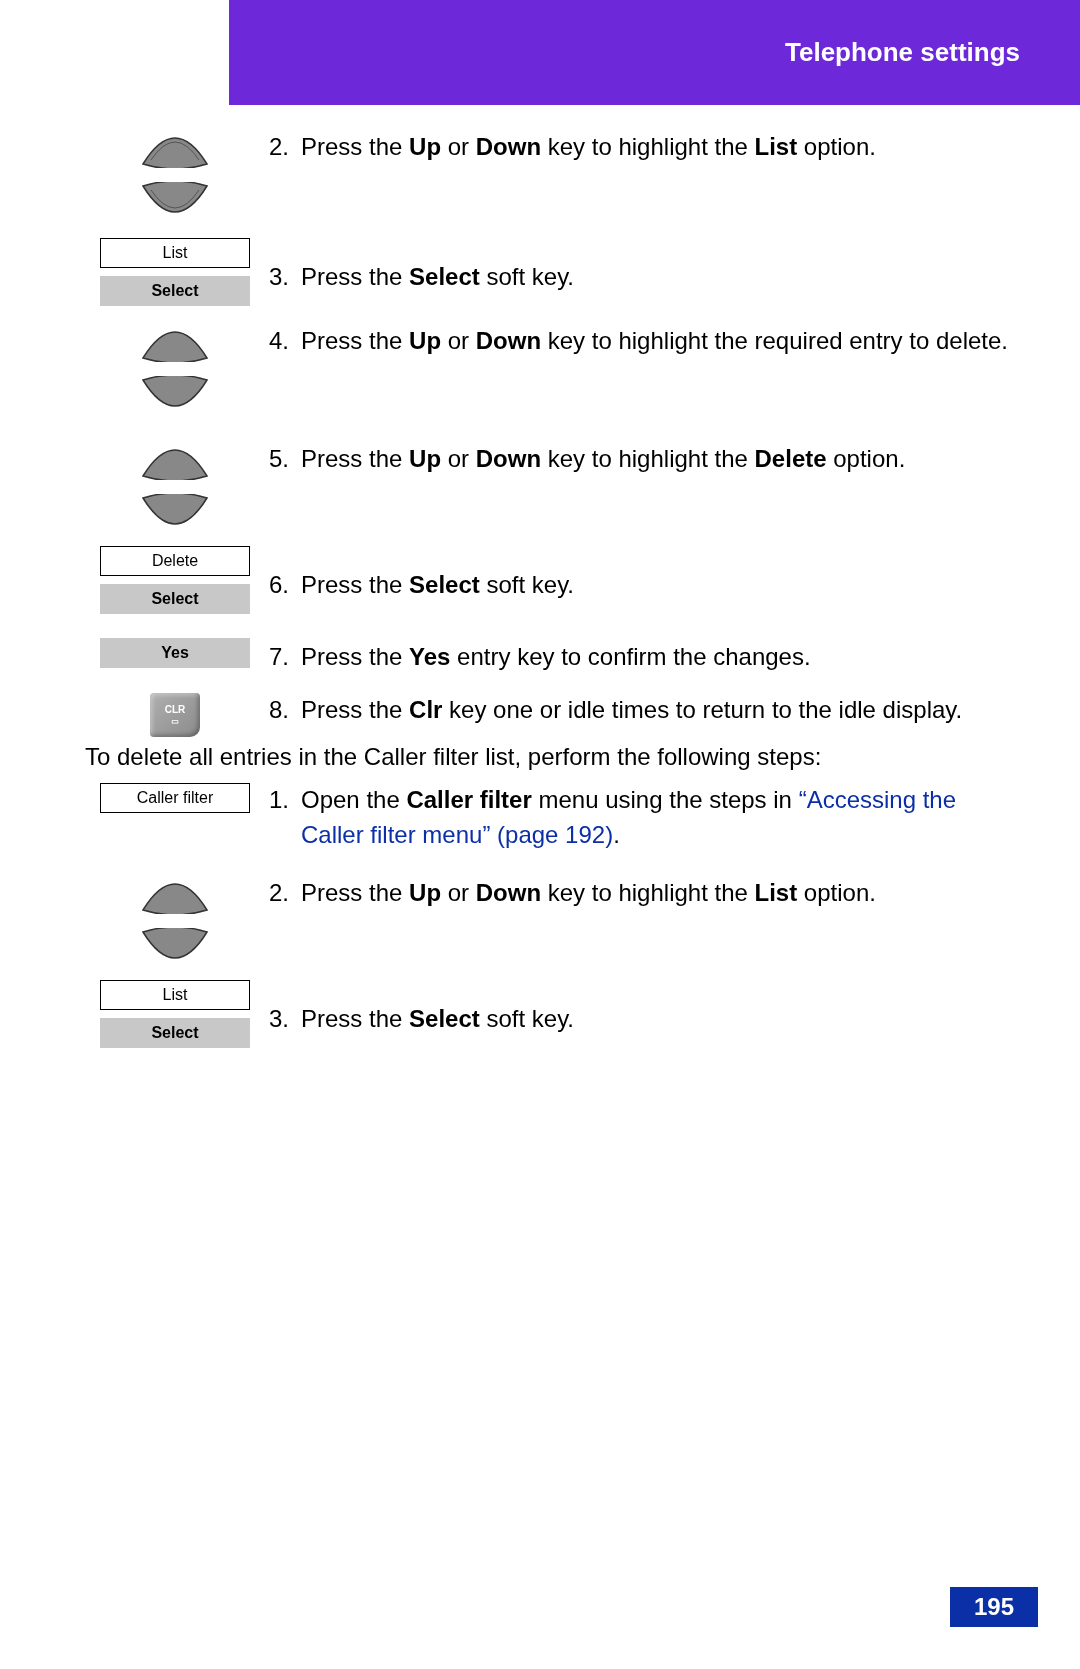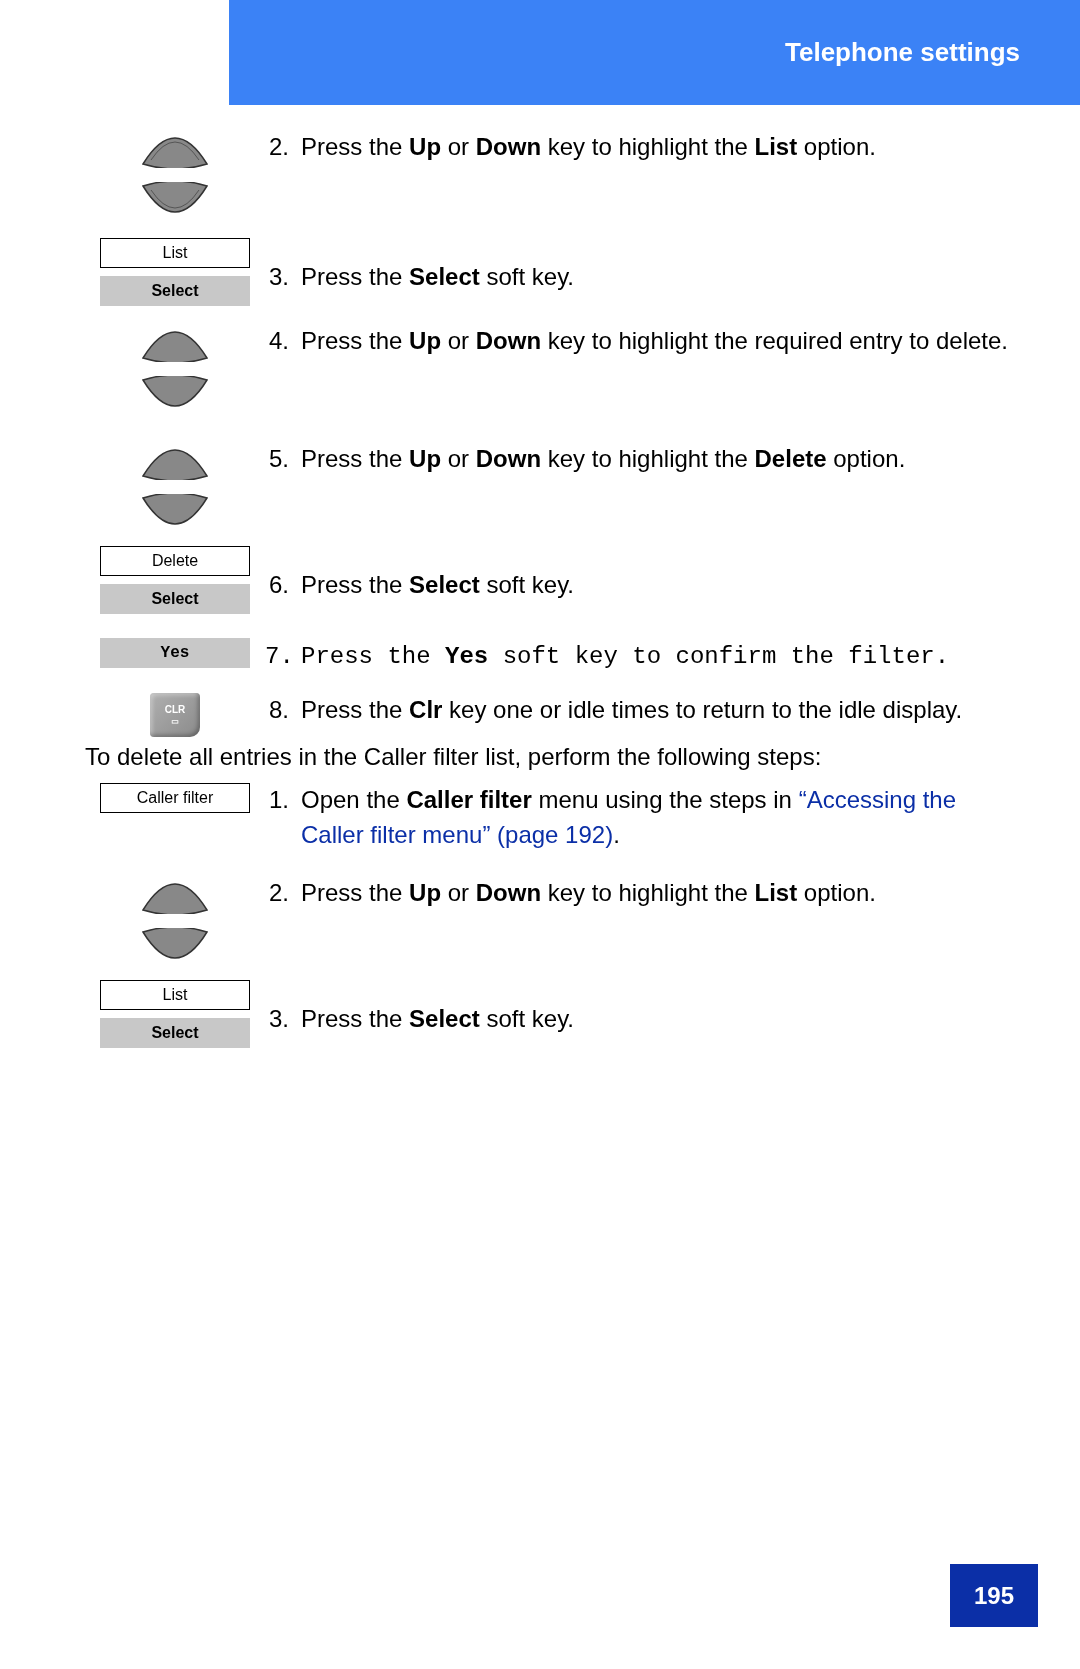--- a/index.html
+++ b/index.html
@@ -10,21 +10,21 @@
     font-family: Arial, Helvetica, sans-serif;
     position: relative;
     color: #000;
   }
   .header-bar {
     position: absolute;
     top: 0;
     left: 229px;
     right: 0;
     height: 105px;
-    background: #3b82f6;
+    background: #6d28d9;
     display: flex;
     align-items: center;
     justify-content: flex-end;
     padding-right: 60px;
   }
   .header-title {
     color: #fff;
     font-weight: bold;
     font-size: 26px;
   }
@@ -71,21 +71,21 @@
   }
   .intro {
     font-size: 24px;
     margin-bottom: 12px;
   }
   .page-badge {
     position: absolute;
     bottom: 42px;
     right: 42px;
     width: 88px;
-    height: 63px;
+    height: 40px;
     background: #0B2FA7;
     color: #fff;
     font-weight: bold;
     font-size: 24px;
     display: flex;
     align-items: center;
     justify-content: center;
   }
   .btn-box {
     width: 150px;
@@ -209,27 +209,27 @@
     <div class="icon-col">
       <div class="btn-box btn-white">Delete</div>
       <div class="btn-box btn-grey">Select</div>
     </div>
     <div class="text-col" style="padding-top:22px;">
       <div class="step-num">6.</div>
       <div class="step-text"><span>Press the </span><span class="kw">Select</span><span> soft key.</span></div>
     </div>
   </div>
 
-  <div class="step-row" style="margin-top:24px;font-family:Liberation Mono, monospace;">
+  <div class="step-row" style="margin-top:24px;">
     <div class="icon-col">
       <div class="btn-box btn-grey">Yes</div>
     </div>
     <div class="text-col" style="padding-top:2px;">
       <div class="step-num">7.</div>
-      <div class="step-text"><span>Press the </span><span class="kw">Yes</span><span> soft key to confirm the filter.</span></div>
+      <div class="step-text"><span>Press the </span><span class="kw">Yes</span><span> entry key to confirm the changes.</span></div>
     </div>
   </div>
 
   <div class="step-row" style="margin-top:18px;justify-content:flex-end;">
     <div class="icon-col">
       <div class="clr-key">
         <span>CLR</span>
         <span class="clr-sub">▭</span>
       </div>
     </div>

